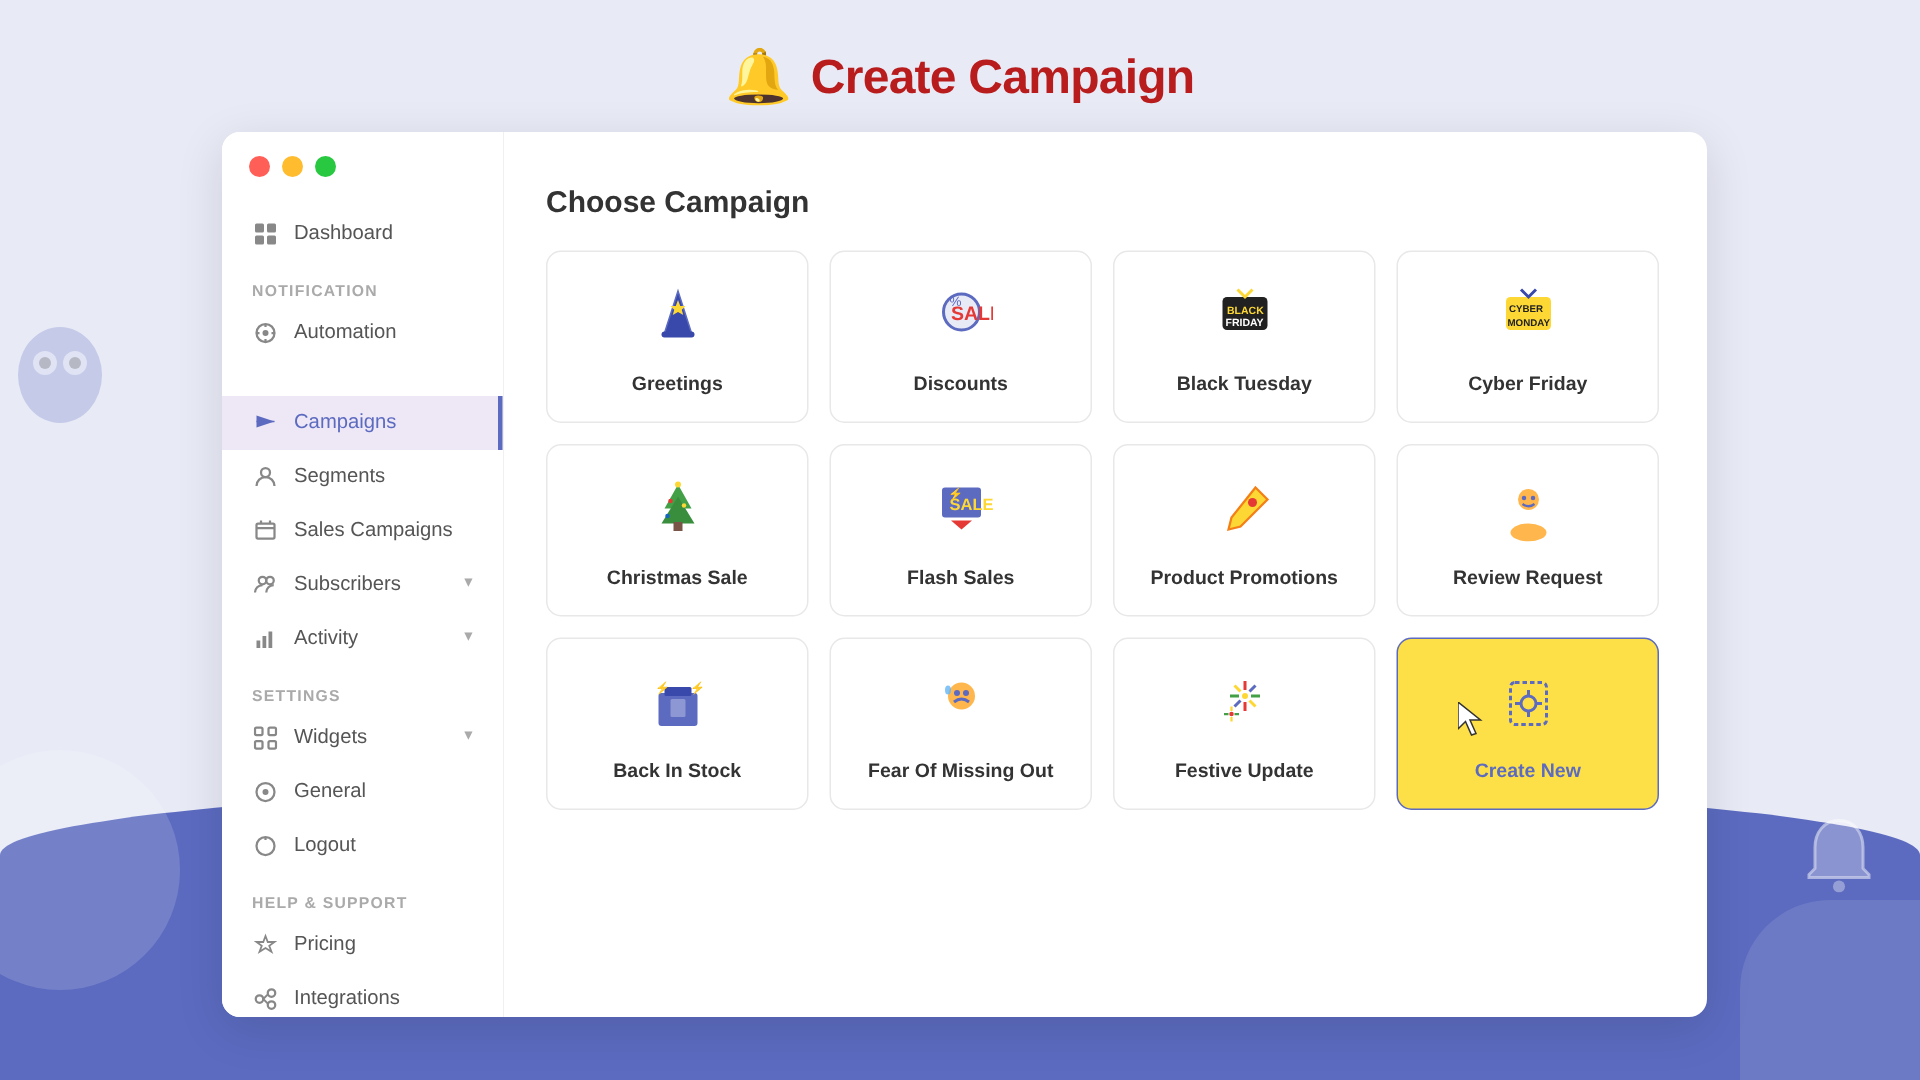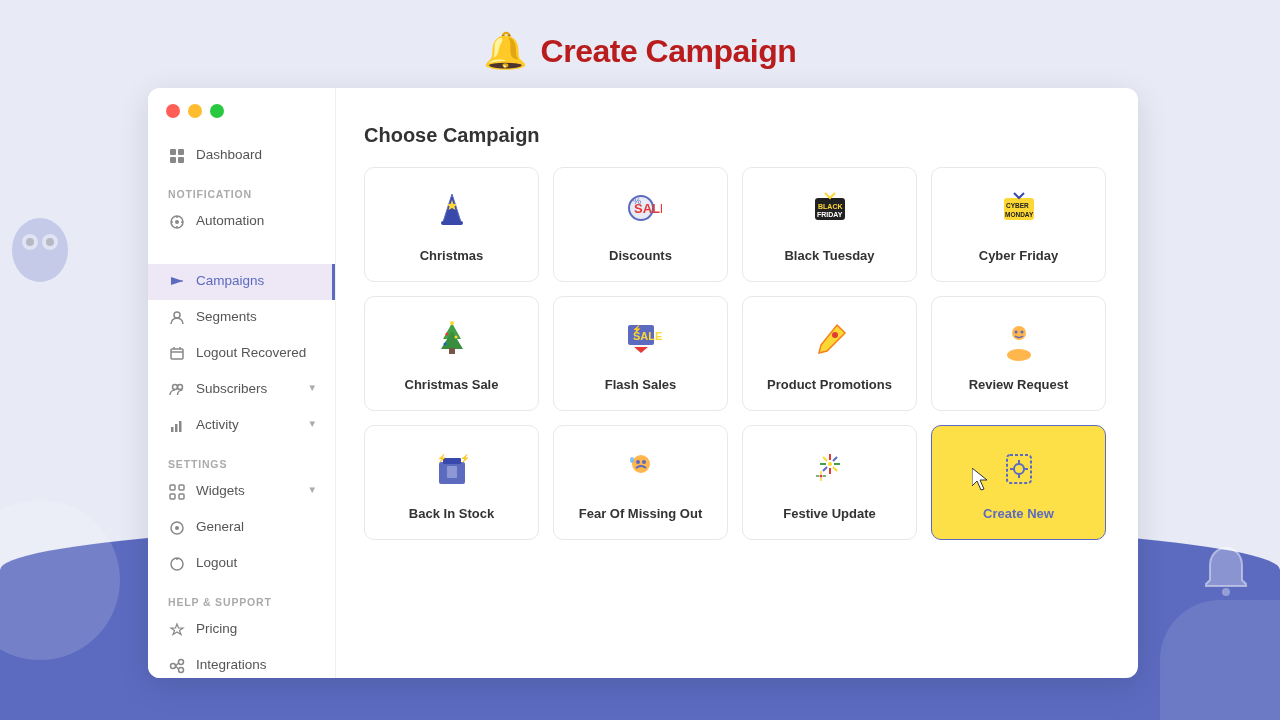--- a/index.html
+++ b/index.html
@@ -303,21 +303,21 @@
 
     <div class="sidebar-nav-item">
       <span class="sidebar-icon">
         <svg width="16" height="16" viewBox="0 0 16 16" fill="none">
           <rect x="2" y="3" width="12" height="10" rx="1" stroke="#888" stroke-width="1.5" fill="none"></rect>
           <line x1="2" y1="6" x2="14" y2="6" stroke="#888" stroke-width="1.5"></line>
           <line x1="5" y1="3" x2="5" y2="1" stroke="#888" stroke-width="1.5"></line>
           <line x1="11" y1="3" x2="11" y2="1" stroke="#888" stroke-width="1.5"></line>
         </svg>
       </span>
-      <span>Logout Recovered</span>
+      <span>Sales Campaigns</span>
     </div>
 
     <div class="sidebar-nav-item">
       <span class="sidebar-icon">
         <svg width="16" height="16" viewBox="0 0 16 16" fill="none">
           <circle cx="6" cy="5" r="2.5" stroke="#888" stroke-width="1.5" fill="none"></circle>
           <path d="M1 13c0-2.8 2.2-5 5-5" stroke="#888" stroke-width="1.5" fill="none"></path>
           <circle cx="11" cy="5" r="2.5" stroke="#888" stroke-width="1.5" fill="none"></circle>
           <path d="M8.5 13c0-2.8 2.2-5 5-5" stroke="#888" stroke-width="1.5" fill="none"></path>
         </svg>
@@ -419,21 +419,21 @@
         <div class="campaign-icon">
           <svg width="42" height="42" viewBox="0 0 42 42">
 
             <polygon points="21,4 30,32 12,32" fill="#3949ab"></polygon>
             <polygon points="21,4 30,32 12,32" fill="none" stroke="#5c6bc0" stroke-width="1"></polygon>
             <rect x="10" y="31" width="22" height="4" rx="2" fill="#3949ab"></rect>
 
             <polygon points="21,10 22.5,14 26,14 23.5,16.5 24.5,20 21,18 17.5,20 18.5,16.5 16,14 19.5,14" fill="#fdd835"></polygon>
           </svg>
         </div>
-        <span class="campaign-label">Christmas</span>
+        <span class="campaign-label">Greetings</span>
       </div>
 
       <div class="campaign-card">
         <div class="campaign-icon">
           <svg width="42" height="42" viewBox="0 0 42 42">
             <circle cx="21" cy="18" r="12" fill="#e8eaf6" stroke="#5c6bc0" stroke-width="2"></circle>
             <text x="14" y="23" font-size="13" font-weight="bold" fill="#e53935">SALE</text>
             <text x="13" y="14" font-size="9" fill="#5c6bc0">%</text>
           </svg>
         </div>

